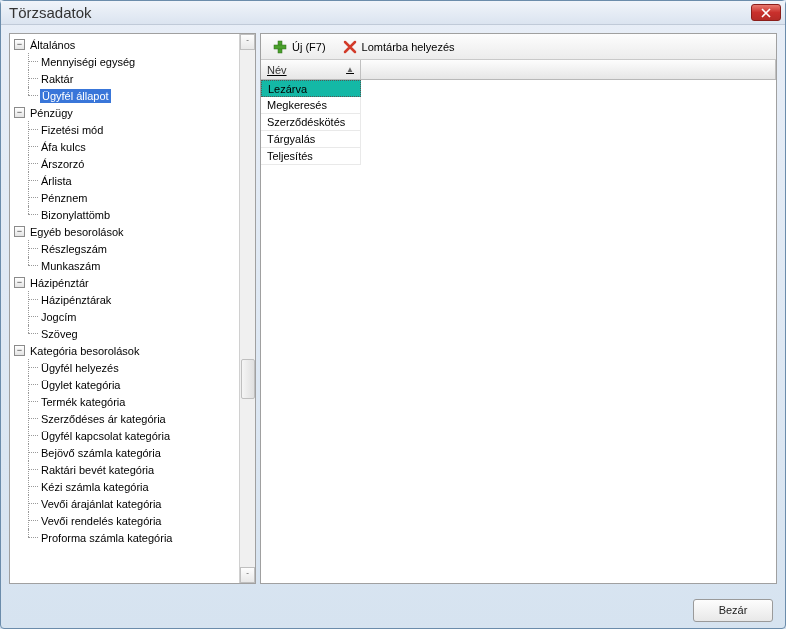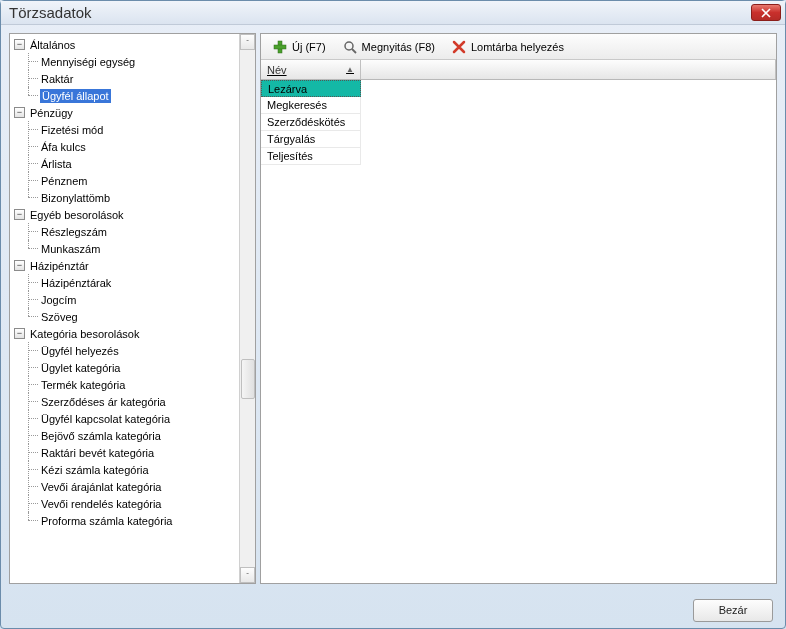--- a/index.html
+++ b/index.html
@@ -282,20 +282,25 @@
             <span class="node-label">Fizetési mód</span>
           </div>
           <div class="tree-node">
             <span class="node-indent" style="width:12px"></span>
             <span class="connector"></span>
             <span class="node-label">Áfa kulcs</span>
           </div>
           <div class="tree-node">
             <span class="node-indent" style="width:12px"></span>
             <span class="connector"></span>
+            <span class="node-label">Árszorzó</span>
+          </div>
+          <div class="tree-node">
+            <span class="node-indent" style="width:12px"></span>
+            <span class="connector"></span>
             <span class="node-label">Árlista</span>
           </div>
           <div class="tree-node">
             <span class="node-indent" style="width:12px"></span>
             <span class="connector"></span>
             <span class="node-label">Pénznem</span>
           </div>
           <div class="tree-node">
             <span class="node-indent" style="width:12px"></span>
             <span class="connector last"></span>
@@ -407,29 +412,20 @@
     <div class="right-panel">
       <div class="toolbar">
         <div class="tool-btn">
           <span class="tool-icon">
             <svg width="14" height="14" viewBox="0 0 14 14">
               <rect x="5" y="1" width="4" height="12" fill="#4aa02c" stroke="#2f6b1a" stroke-width="0.5"></rect>
               <rect x="1" y="5" width="12" height="4" fill="#4aa02c" stroke="#2f6b1a" stroke-width="0.5"></rect>
             </svg>
           </span>
           <span>Új (F7)</span>
-        </div>
-        <div class="tool-btn">
-          <span class="tool-icon">
-            <svg width="14" height="14" viewBox="0 0 14 14">
-              <circle cx="6" cy="6" r="4" fill="none" stroke="#666" stroke-width="1.5"></circle>
-              <line x1="9" y1="9" x2="13" y2="13" stroke="#666" stroke-width="1.8"></line>
-            </svg>
-          </span>
-          <span>Megnyitás (F8)</span>
         </div>
         <div class="tool-btn">
           <span class="tool-icon">
             <svg width="14" height="14" viewBox="0 0 14 14">
               <path d="M2 2 L12 12 M12 2 L2 12" stroke="#d23b2a" stroke-width="2.5" stroke-linecap="round"></path>
             </svg>
           </span>
           <span>Lomtárba helyezés</span>
         </div>
       </div>

